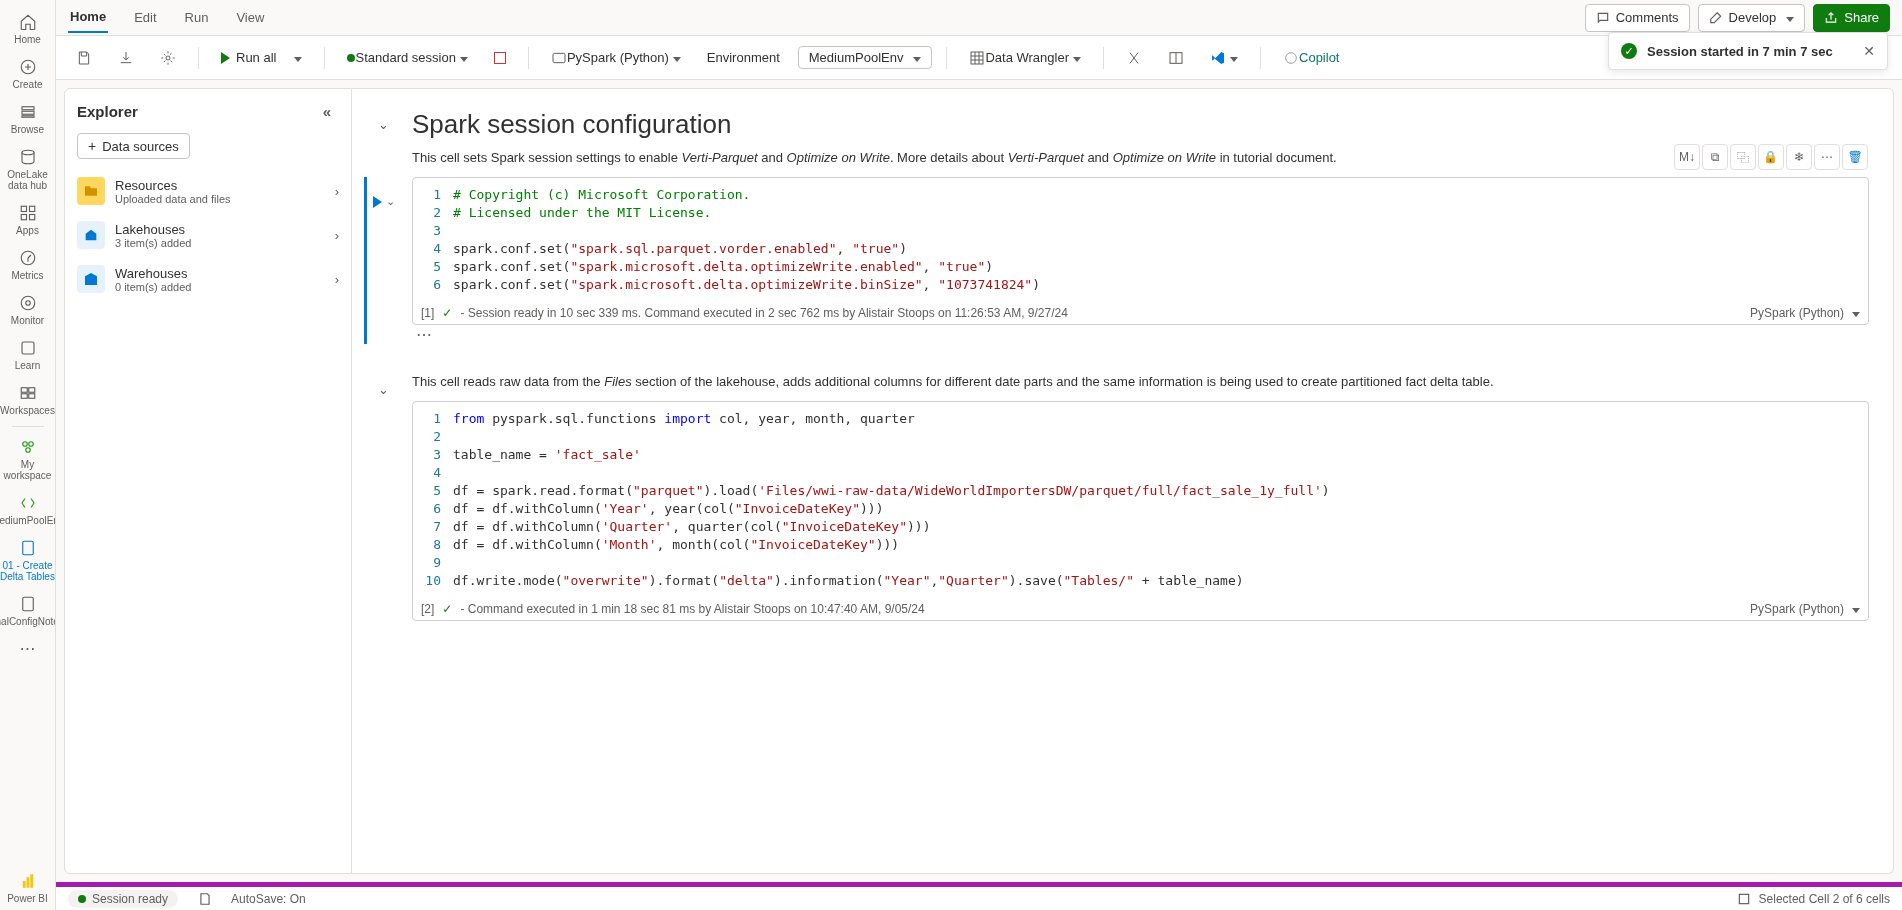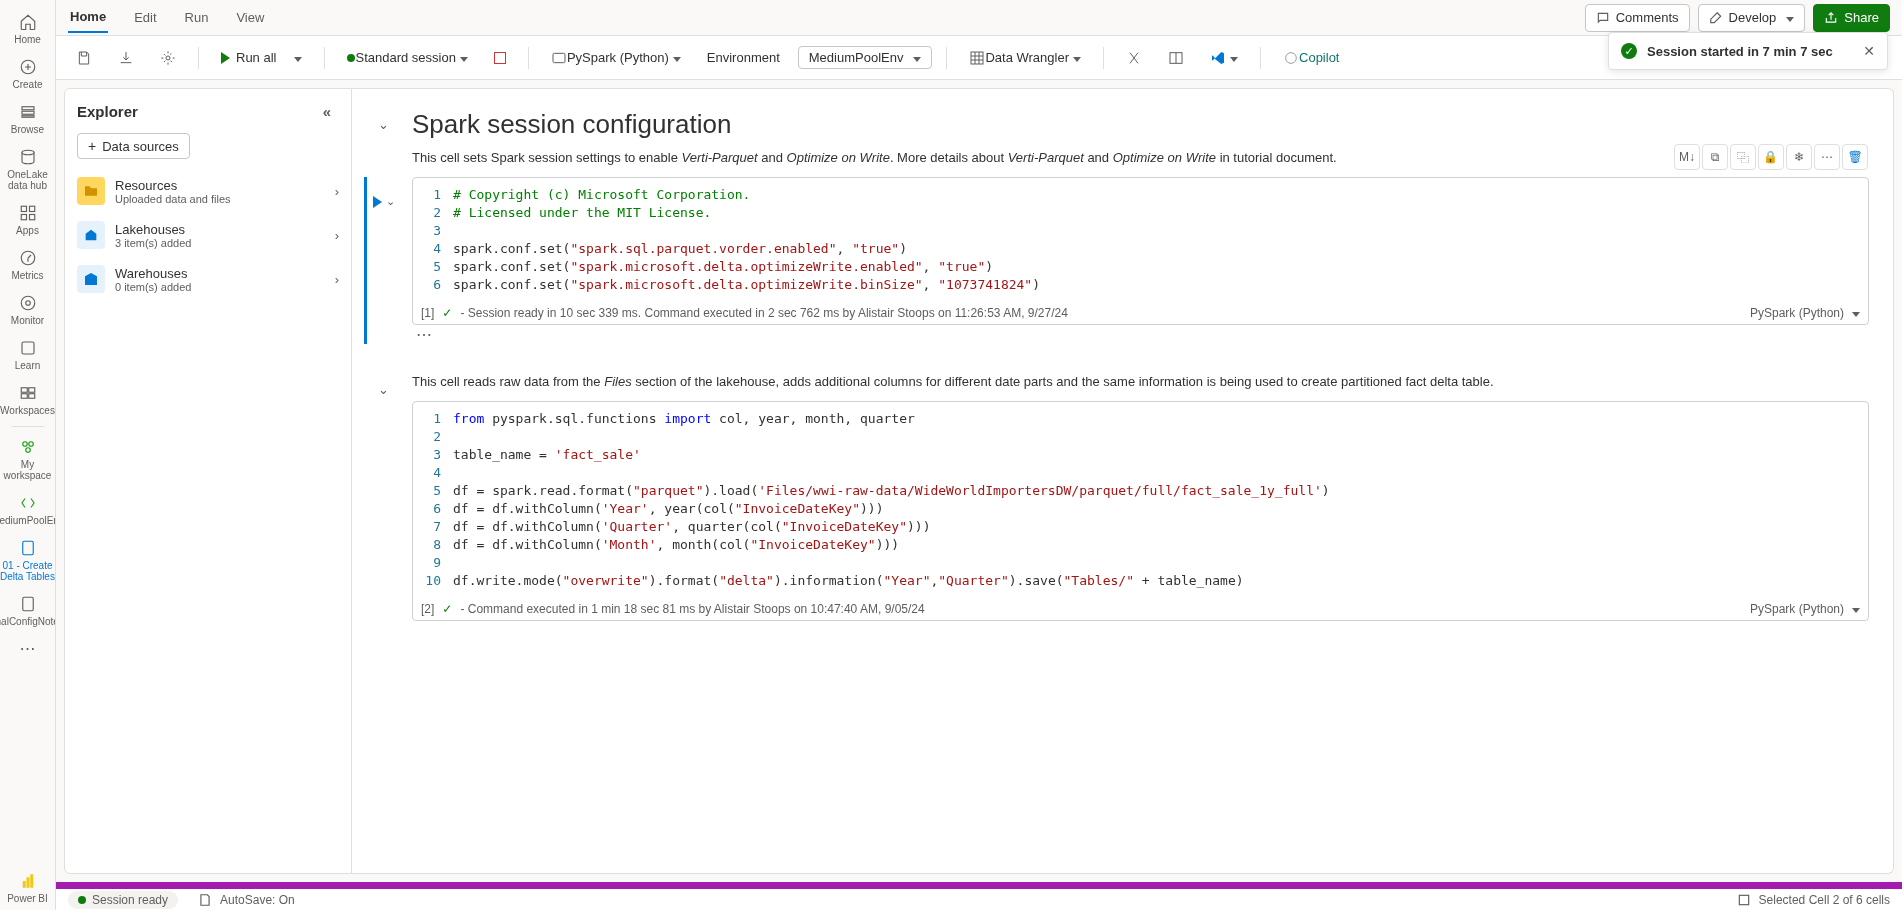--- a/index.html
+++ b/index.html
@@ -79,21 +79,21 @@
   .code{padding:8px 8px 8px 0;font-family:Consolas,monospace;font-size:13px;line-height:18px;white-space:pre;flex:1;overflow:hidden;}
   .c-cm{color:#008000;}
   .c-str{color:#a31515;}
   .c-kw{color:#0000ff;}
   .cell-status{display:flex;align-items:center;gap:8px;padding:4px 8px;font-size:12px;color:#605e5c;}
   .cell-status .idx{color:#605e5c;}
   .cell-status .ok{color:#107c10;}
   .cell-lang{margin-left:auto;display:flex;align-items:center;gap:4px;}
   .add-cell{color:#605e5c;font-size:16px;margin-left:4px;cursor:pointer;}
   
-  .statusbar{height:28px;border-top:7px solid #a21caf;background:#fff;display:flex;align-items:center;padding:0 12px;gap:20px;font-size:12px;color:#605e5c;}
+  .statusbar{height:28px;border-top:5px solid #a21caf;background:#fff;display:flex;align-items:center;padding:0 12px;gap:20px;font-size:12px;color:#605e5c;}
   .statusbar .sess{display:flex;align-items:center;gap:6px;background:#f3f2f1;border-radius:12px;padding:2px 10px;}
   .statusbar .right{margin-left:auto;display:flex;align-items:center;gap:8px;}
 </style>
 </head>
 <body>
 
 <div class="root">
 
   <div class="rail">
     <div class="rail-item">
@@ -499,21 +499,21 @@
         </div>
 
       </div>
     </div>
 
     <div class="statusbar">
       <div class="sess">
           <span class="green-dot"></span>
           <span>Session ready</span>
         </div>
-      <div style="display:flex;align-items:center;gap:8px">
+      <div style="display:flex;align-items:center;gap:19px">
           <svg width="14" height="14" viewBox="0 0 24 24" style="stroke:#605e5c;fill:none;stroke-width:2">
             <path d="M5 3h11l3 3v15H5z"></path>
           </svg>
           <span>AutoSave: On</span>
         </div>
       <div class="right">
         <svg width="14" height="14" viewBox="0 0 24 24" style="stroke:#605e5c;fill:none;stroke-width:2">
             <rect x="4" y="4" width="16" height="16"></rect>
           </svg>
         <span>Selected Cell 2 of 6 cells</span>

